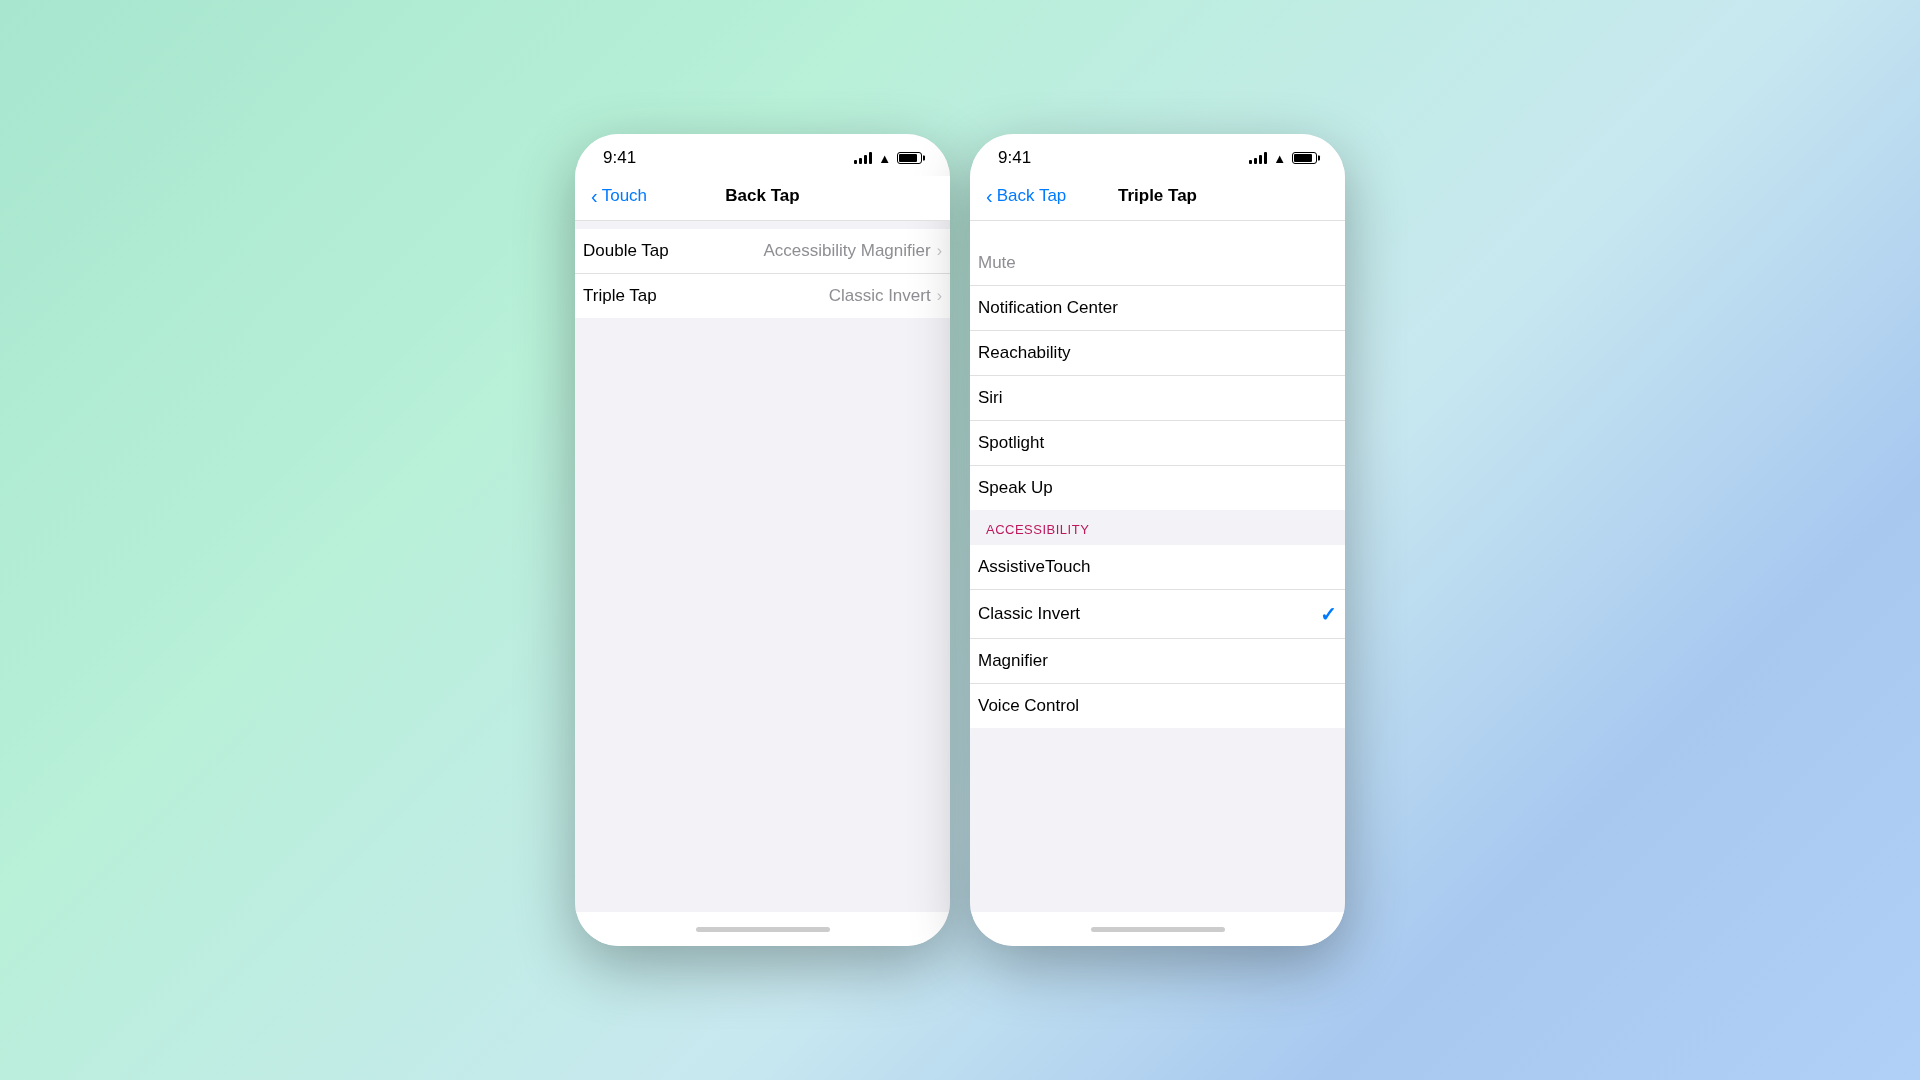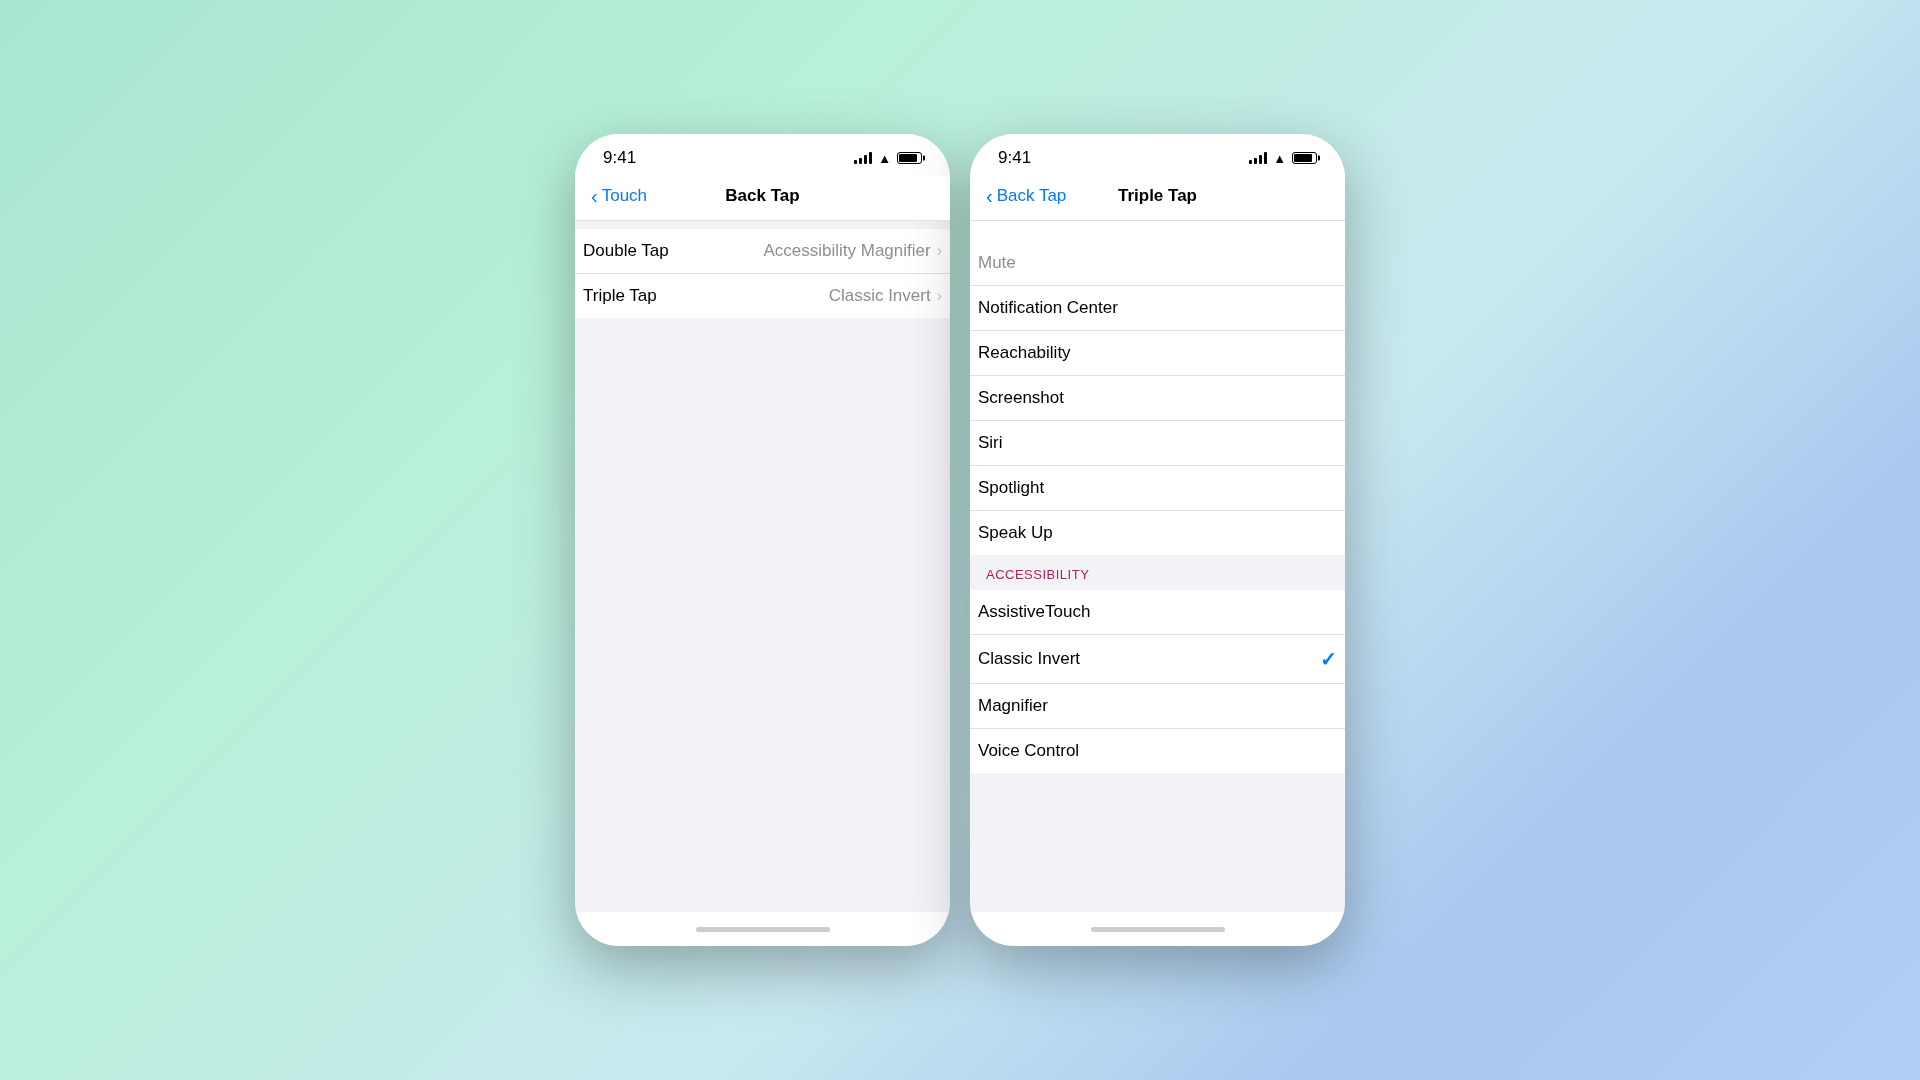--- a/index.html
+++ b/index.html
@@ -311,23 +311,20 @@
         <div class="list-item">
           <span class="list-item-label muted-item">Mute</span>
         </div>
         <div class="list-item">
           <span class="list-item-label">Notification Center</span>
         </div>
         <div class="list-item">
           <span class="list-item-label">Reachability</span>
         </div>
         <div class="list-item">
-          <span class="list-item-label">Screenshot</span>
-        </div>
-        <div class="list-item">
           <span class="list-item-label">Siri</span>
         </div>
         <div class="list-item">
           <span class="list-item-label">Spotlight</span>
         </div>
         <div class="list-item">
           <span class="list-item-label">Speak Up</span>
         </div>
       </div>
 

